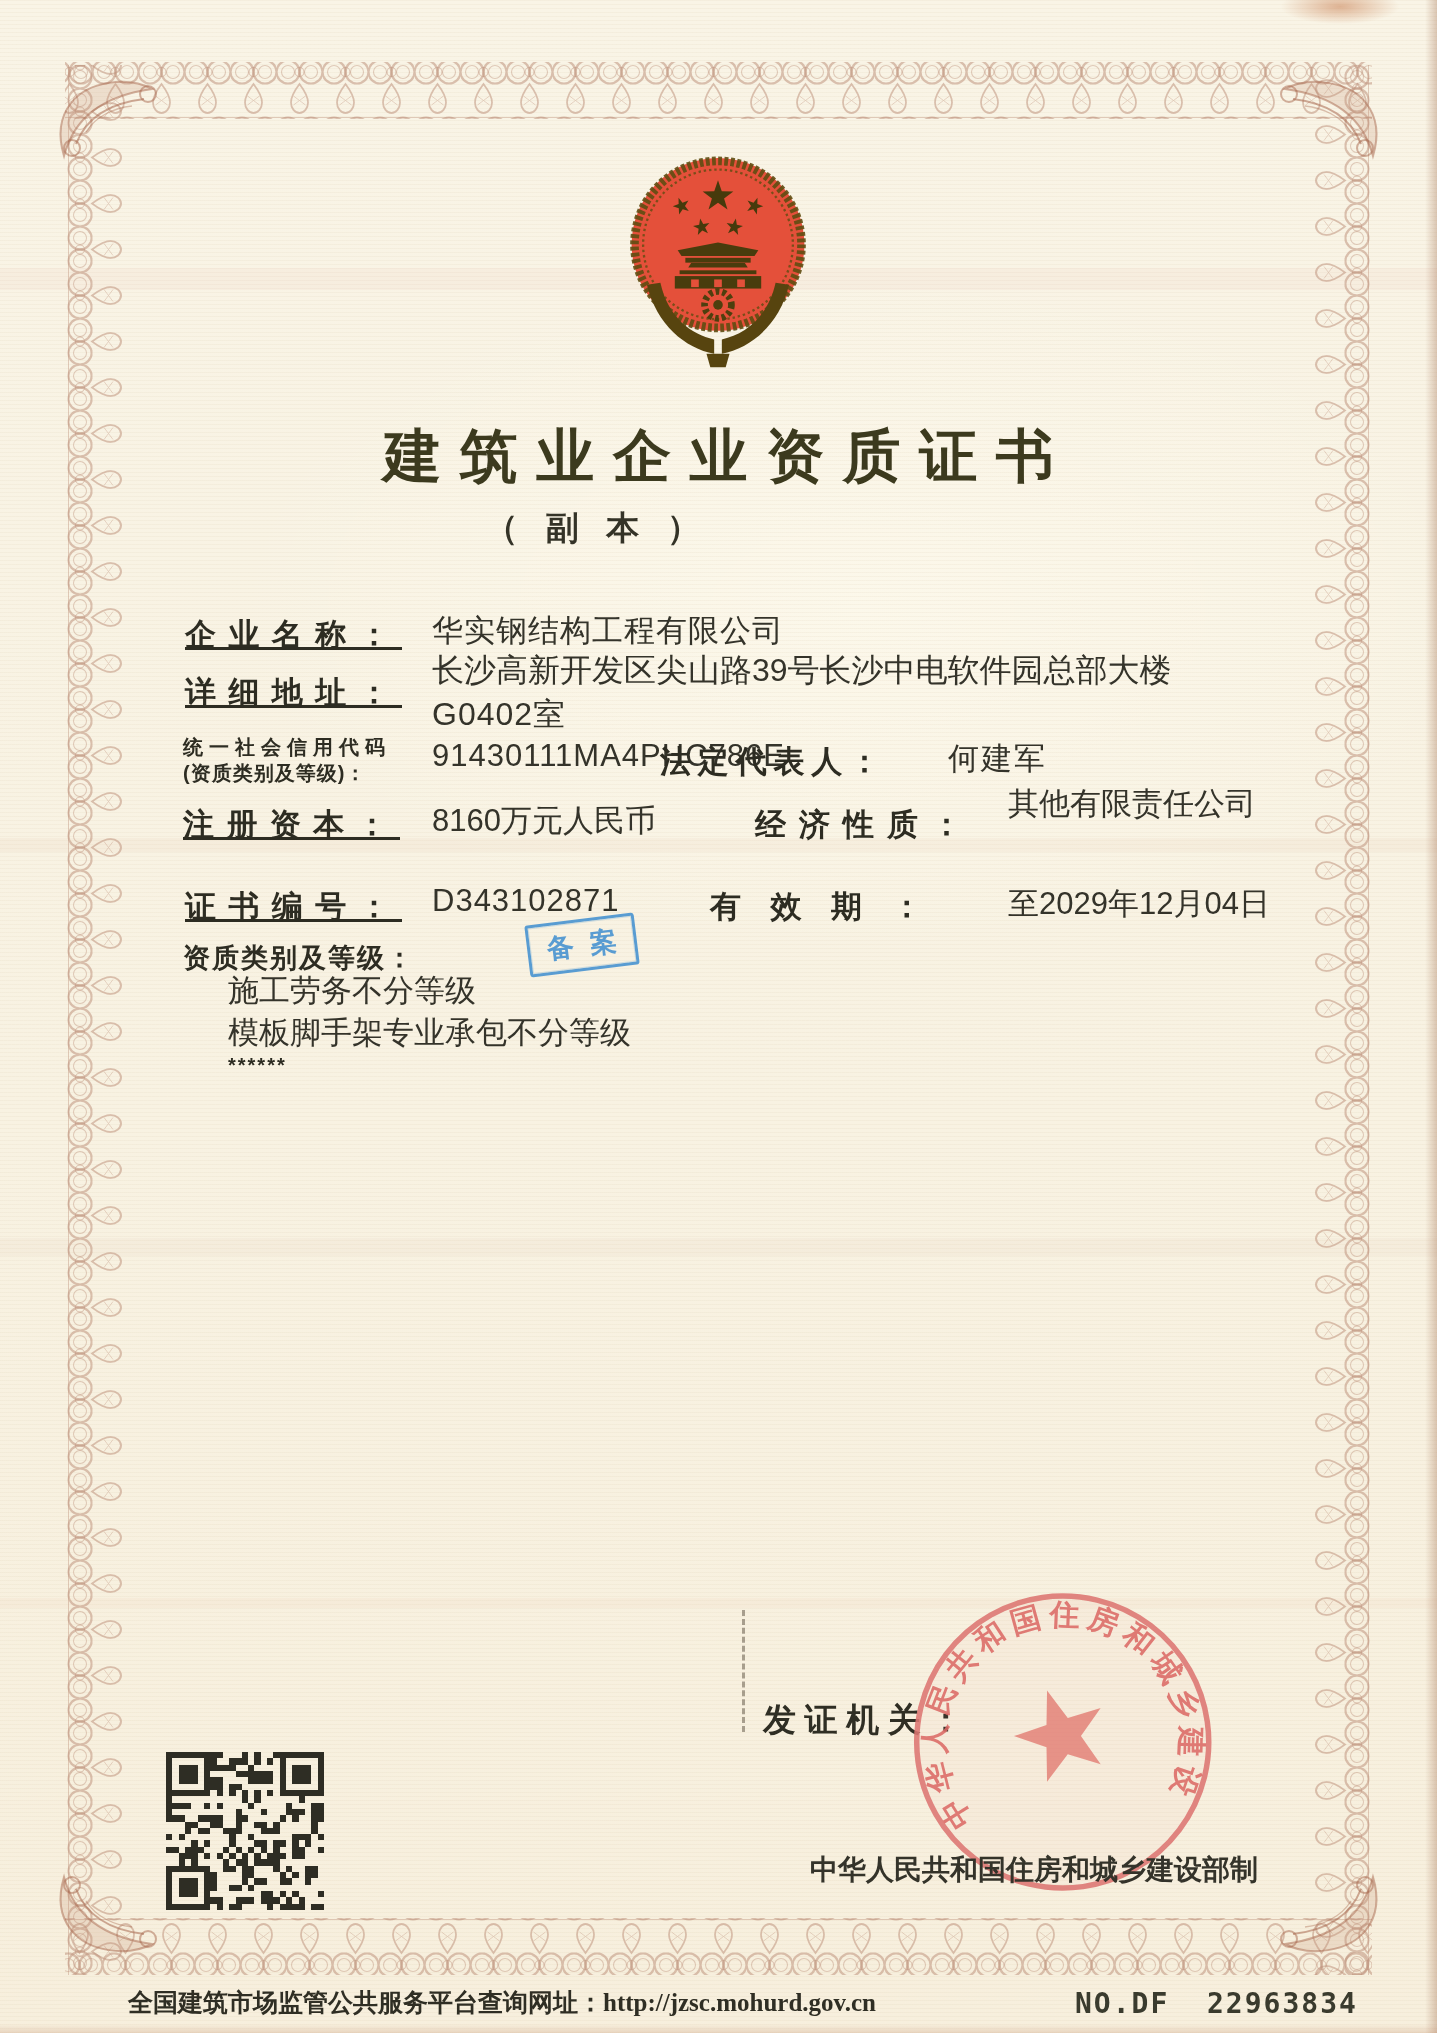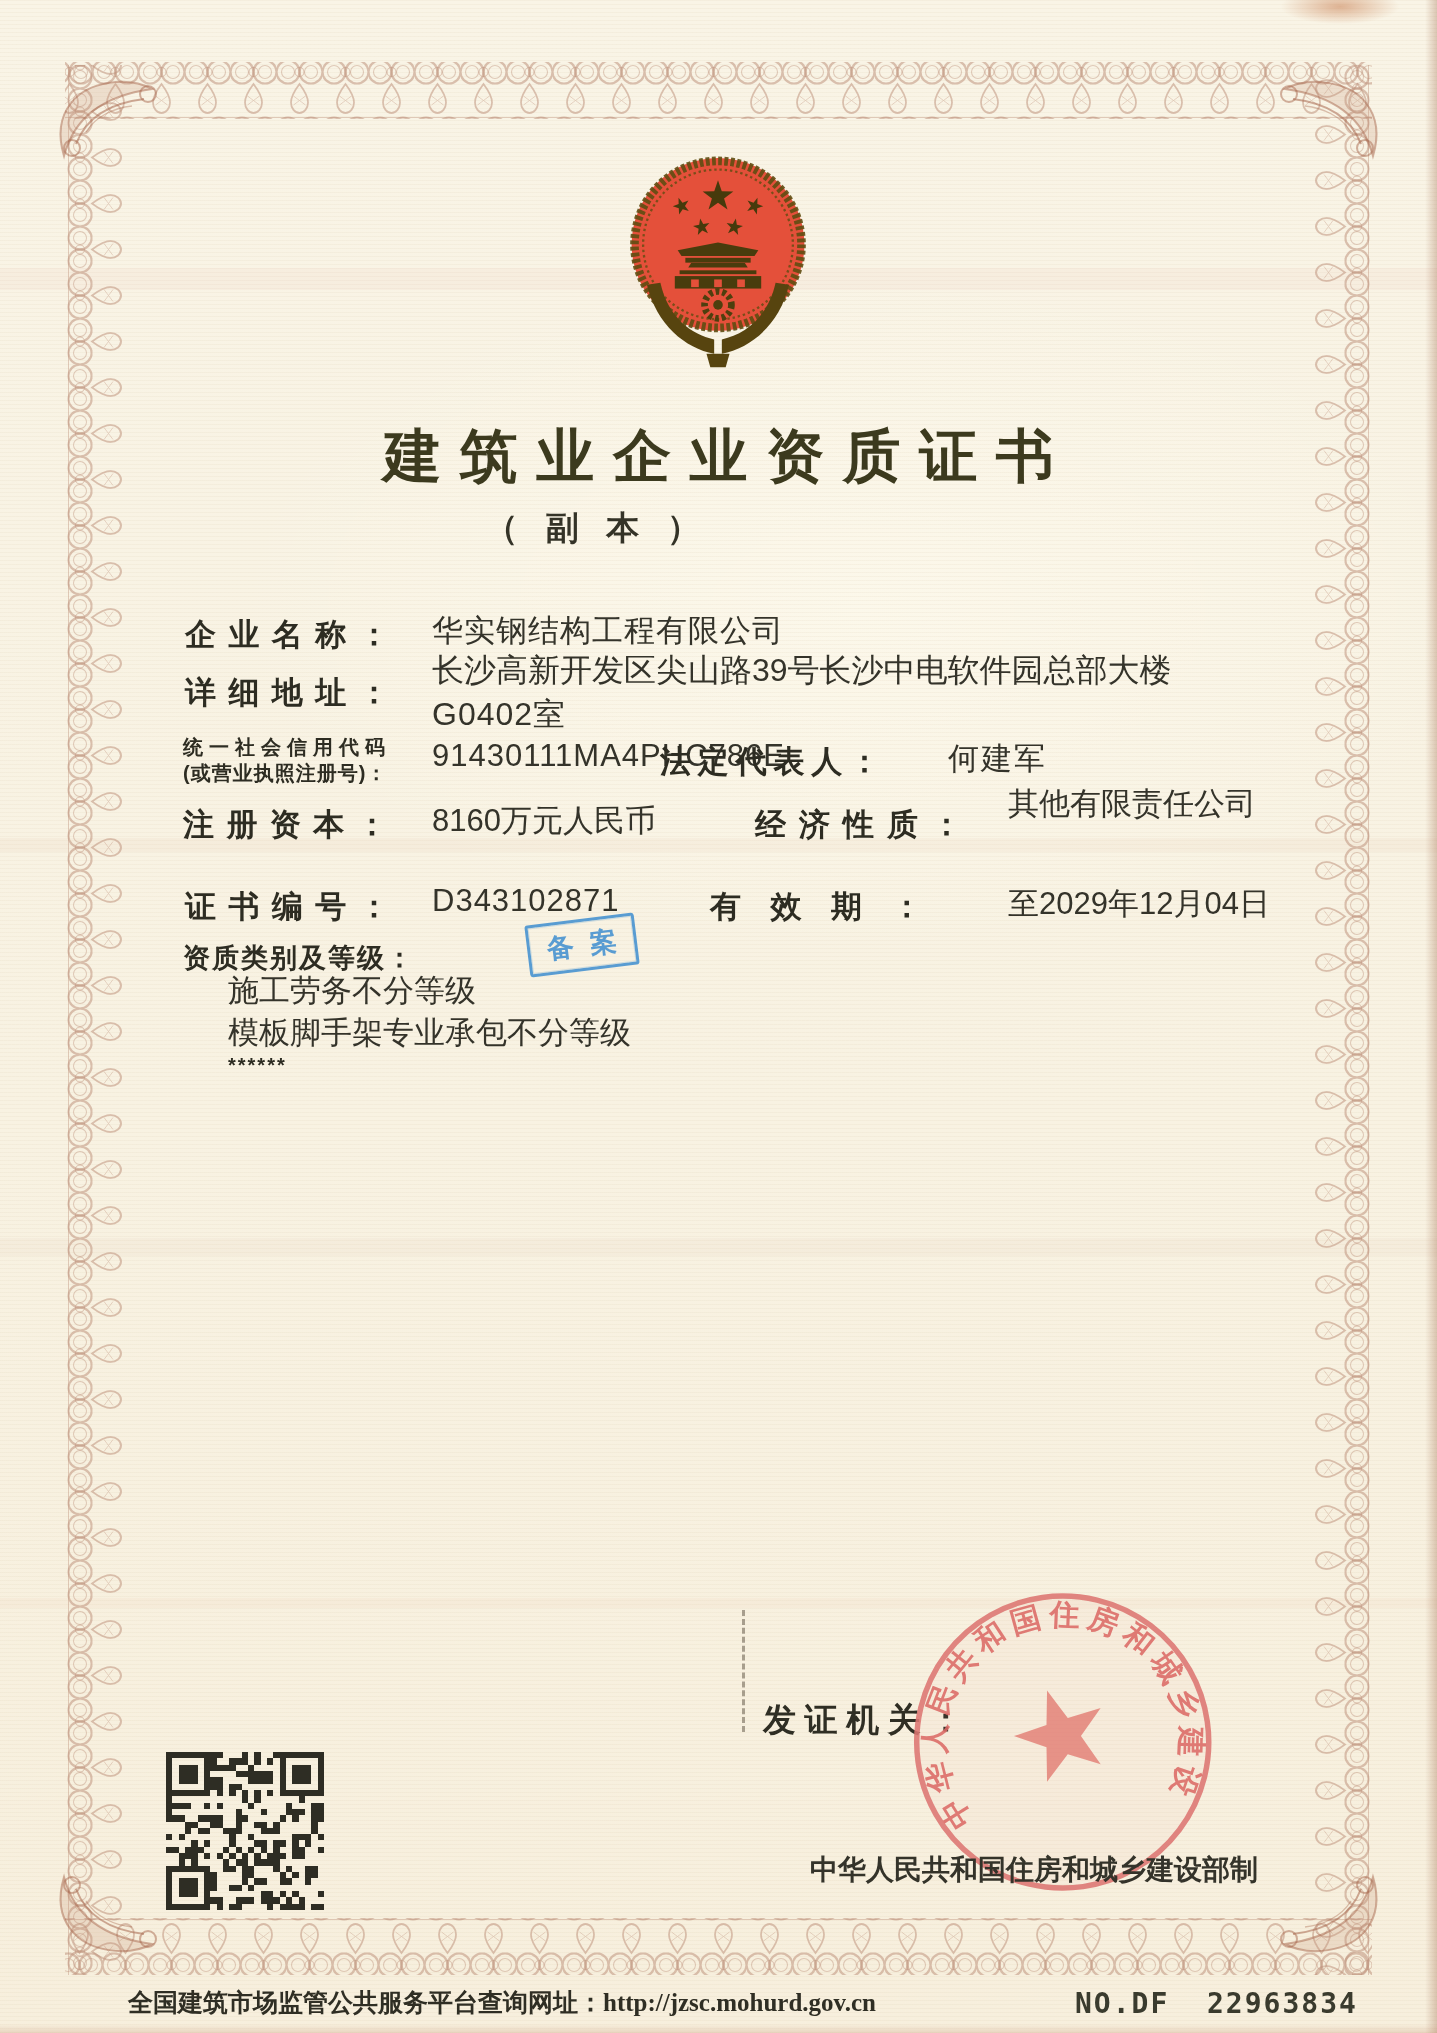--- a/index.html
+++ b/index.html
@@ -20,21 +20,21 @@
   .smudge-tr{position:absolute;left:1255px;top:-6px;width:170px;height:42px;
     background:radial-gradient(ellipse 50% 60% at 50% 30%, rgba(188,98,46,.45), rgba(188,98,46,0) 70%);}
   .frame-svg{position:absolute;left:0;top:0;}
   .abs{position:absolute;}
   .emblem{left:622px;top:148px;}
   .cert-title{left:0;top:418px;width:1437px;text-align:center;
     font-size:58px;font-weight:700;color:#3c3a1e;letter-spacing:.32em;text-indent:.32em;}
   .cert-sub{left:0;top:506px;width:1185px;text-align:center;
     font-size:33px;font-weight:700;color:#343327;letter-spacing:.28em;text-indent:.28em;}
   .lbl{font-weight:700;color:#2d2c22;}
-  .ls-std{letter-spacing:.40em;}
+  .ls-std{letter-spacing:.40em;text-decoration:underline;}
   .ls-legal{letter-spacing:.22em;}
   .ls-eco{letter-spacing:.42em;}
   .ls-valid{letter-spacing:.95em;}
   .f31{font-size:31px;}
   .val{color:#34332a;font-weight:500;}
   .num{font-family:"Liberation Sans","DejaVu Sans",sans-serif;letter-spacing:1px;}
   .cc-lbl{font-size:20px;font-weight:700;color:#2d2c22;line-height:25px;}
   .cc-l1{letter-spacing:.30em;}
   .qual-head{font-size:27px;font-weight:700;letter-spacing:2px;color:#2d2c22;}
   .qual-item{font-size:31px;color:#34332a;font-weight:500;text-align:right;}
@@ -149,21 +149,21 @@
   <div class="abs cert-sub">（ 副 本 ）</div>
 
   <div class="abs lbl ls-std f31" style="left:185px;top:614px;">企业名称：</div>
   <div class="abs val f31" style="left:432px;top:610px;letter-spacing:1px;">华实钢结构工程有限公司</div>
 
   <div class="abs lbl ls-std f31" style="left:185px;top:672px;">详细地址：</div>
   <div class="abs val" style="left:432px;top:649px;font-size:32px;">长沙高新开发区尖山路39号长沙中电软件园总部大楼</div>
   <div class="abs val" style="left:432px;top:693px;font-size:32px;letter-spacing:1px;">G0402室</div>
 
   <div class="abs cc-lbl cc-l1" style="left:183px;top:735px;">统一社会信用代码</div>
-  <div class="abs cc-lbl" style="left:183px;top:761px;letter-spacing:1px;">(或营业执照注册号)：</div>
+  <div class="abs cc-lbl" style="left:183px;top:761px;letter-spacing:1px;">(资质类别及等级)：</div>
   <div class="abs val f31 num" style="left:432px;top:738px;">91430111MA4PHC786E</div>
   <div class="abs lbl ls-legal f31" style="left:660px;top:741px;">法定代表人：</div>
   <div class="abs val f31" style="left:948px;top:738px;letter-spacing:2px;">何建军</div>
 
   <div class="abs lbl ls-std f31" style="left:175px;top:804px;margin-left:8px;">注册资本：</div>
   <div class="abs val f31" style="left:432px;top:800px;">8160万元人民币</div>
   <div class="abs lbl ls-eco f31" style="left:755px;top:804px;">经济性质：</div>
   <div class="abs val f31" style="left:1008px;top:783px;">其他有限责任公司</div>
 
   <div class="abs lbl ls-std f31" style="left:185px;top:886px;">证书编号：</div>

